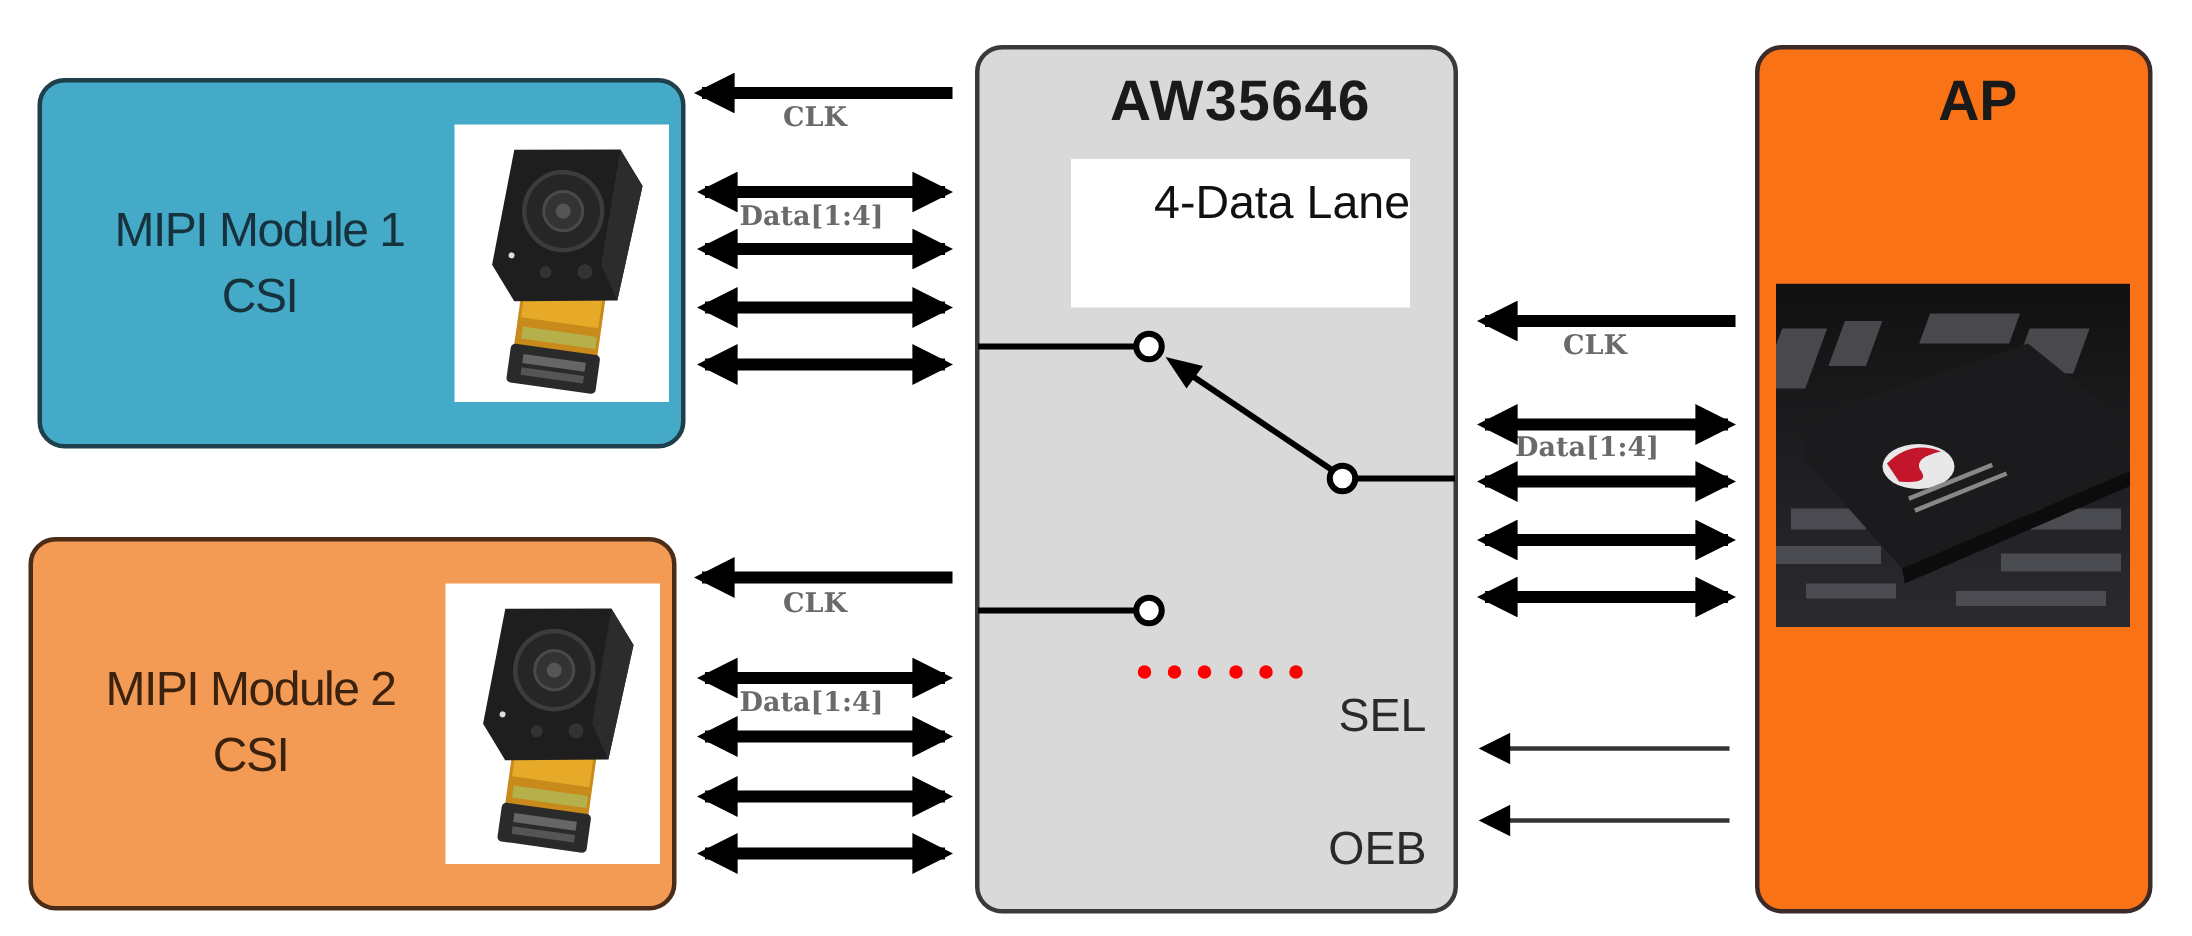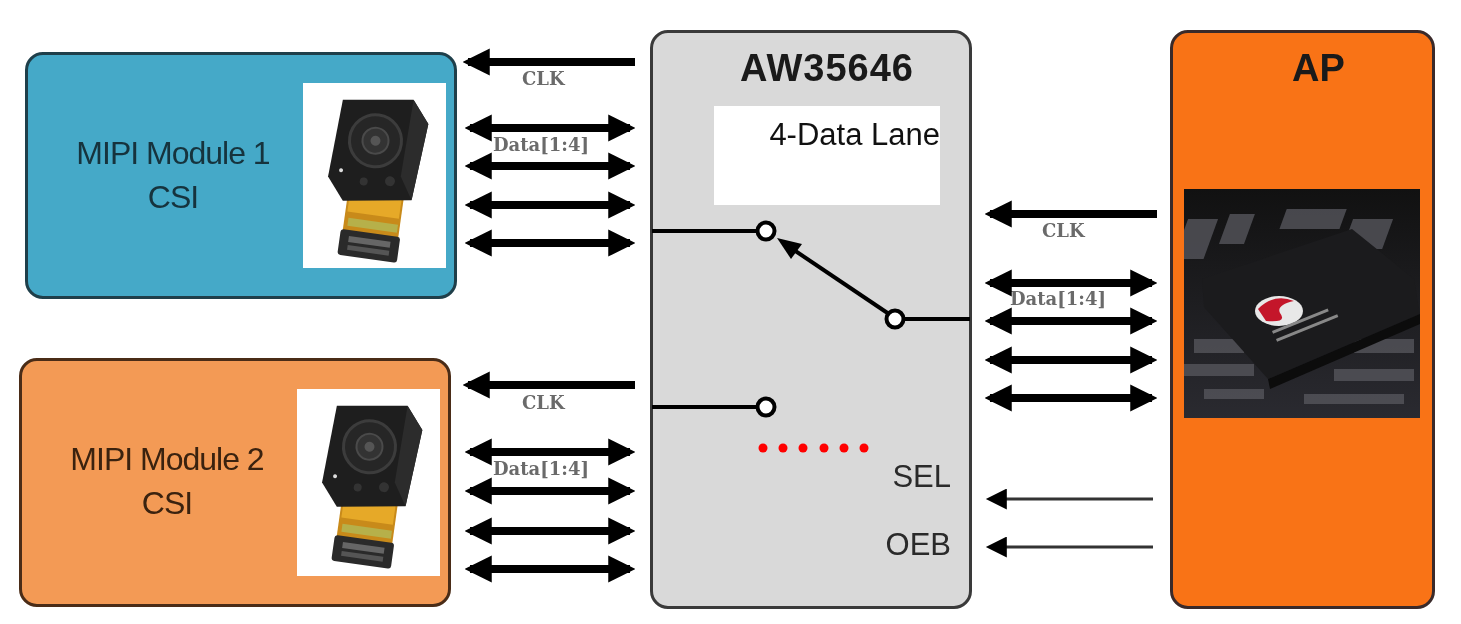--- a/index.html
+++ b/index.html
@@ -23,21 +23,21 @@
   .chip-title { position:absolute; left:0; right:0; text-align:center; font-weight:bold;
                 font-size:38px; color:#1a1a1a;margin-left:32px; }
   #sw .chip-title { top:14px; letter-spacing:1px; }
   #ap .chip-title { top:14px; }
 
   .sw-label { position:absolute; left:29px; top:73px; width:226px; height:99px; background:#ffffff;
               text-align:right; font-size:31px; line-height:42px; color:#111; padding-top:8px; box-sizing:border-box;margin-left:32px; }
 
   .pin { position:absolute; right:18px; font-size:31px; color:#2a2a2a; }
   #pin-sel { top:426px; }
-  #pin-oeb { top:494px; }
+  #pin-oeb { top:515px; }
 
   .ap-photo { position:absolute; left:11px; top:156px; width:236px; height:229px; }
 
   .sig { position:absolute; font-family:"DejaVu Serif", serif; font-weight:bold; font-size:18px; color:#6a6a6a;margin-top:40px; }
 
   svg.wires { position:absolute; left:0; top:0; width:1461px; height:624px; pointer-events:none; }
 </style>
 </head>
 <body>
 

